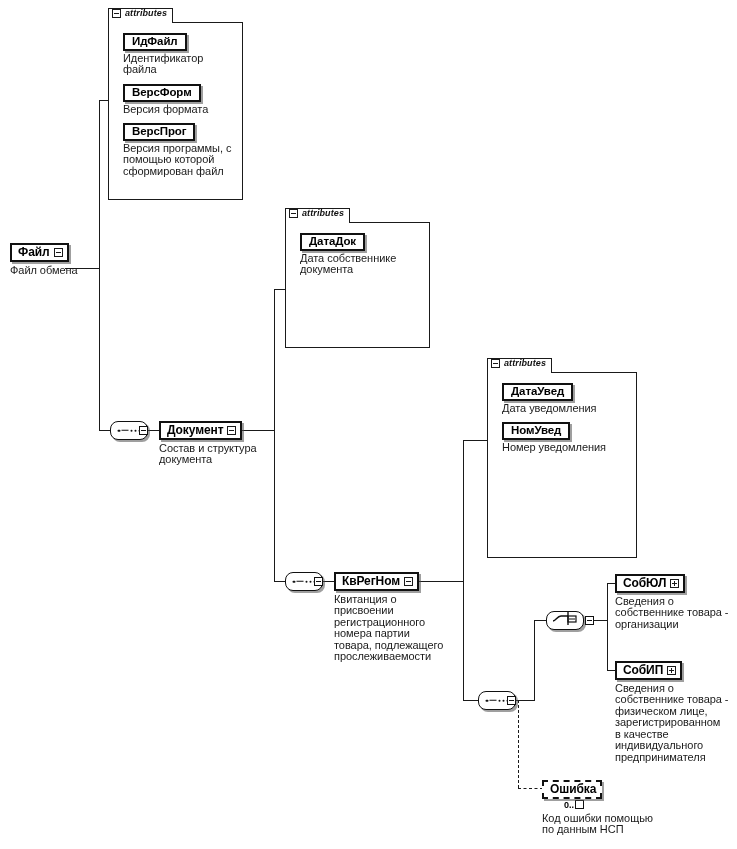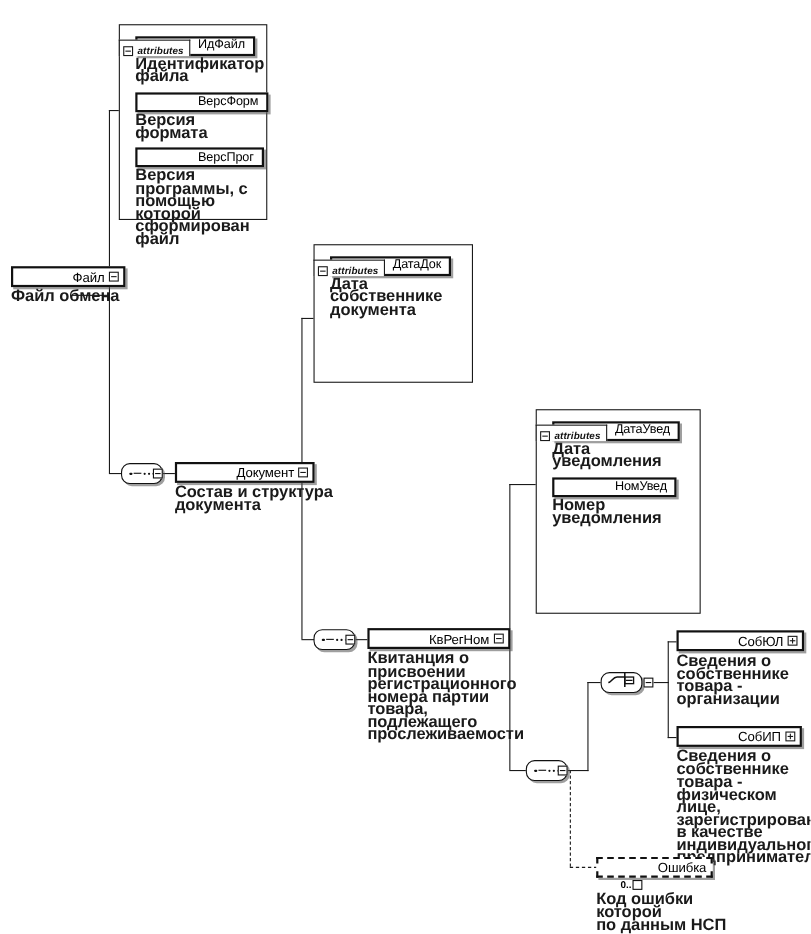--- a/index.html
+++ b/index.html
@@ -11,21 +11,21 @@
   .hline{height:1px;}
   .vline{width:1px;}
   .dline-h{position:absolute;height:0;border-top:1px dashed #1a1a1a;}
   .dline-v{position:absolute;width:0;border-left:1px dashed #1a1a1a;}
 
   
   .attrbox{position:absolute;}
   .attrbox .tab{
       position:absolute;left:0;top:0;height:15px;box-sizing:border-box;
       border:1px solid #1a1a1a;border-bottom:none;background:#fff;
-      padding:0 5px 0 3px;display:flex;align-items:flex-end;gap:4px;z-index:3;margin-top:28px;
+      padding:0 5px 0 3px;display:flex;align-items:flex-start;gap:4px;z-index:3;
   }
   .attrbox .tab .tlabel{
       font-size:9px;font-style:italic;font-weight:bold;color:#111;
       letter-spacing:.1px;line-height:1;white-space:nowrap;
   }
   .attrbox .body{
       position:absolute;left:0;box-sizing:border-box;
       border:1px solid #1a1a1a;background:#fff;z-index:2;
   }
   .attrbox .inner{padding:8px 6px 6px 14px;}
@@ -41,25 +41,25 @@
   
   .node{position:absolute;}
   .chip{
       position:relative;display:inline-flex;align-items:center;
       box-sizing:border-box;border:2px solid #111;background:#fff;
       height:19px;padding:0 4px 0 6px;gap:4px;
       box-shadow:2px 2px 0 rgba(80,80,80,.55);
       white-space:nowrap;
   }
   .chip.dashed{border:2px dashed #111;}
-  .chip .ntext{font-size:12px;font-weight:normal;color:#000;line-height:1;letter-spacing:-.1px;margin-left:48px;}
+  .chip .ntext{font-size:12px;font-weight:bold;color:#000;line-height:1;letter-spacing:-.1px;}
   .chip .pmbox{width:9px;height:9px;}
   .caption{
-      font-size:15px;color:#1a1a1a;line-height:11.5px;margin-top:3px;
-      white-space:pre-line;letter-spacing:-.05px;font-weight:bold;
+      font-size:11px;color:#1a1a1a;line-height:11.5px;margin-top:3px;
+      white-space:pre-line;letter-spacing:-.05px;
   }
   .card{font-size:9px;font-weight:bold;color:#000;line-height:10px;display:flex;align-items:center;gap:1px;}
   .card .inf{display:inline-block;width:7px;height:7px;border:1px solid #111;background:#fff;}
 
   
   .attr{margin-bottom:2px;}
   .attr .chip{height:18px;padding:0 7px;}
   .attr .chip .ntext{font-size:11.5px;}
   .attr .caption{margin:2px 0 6px 0;}
 
@@ -291,17 +291,17 @@
   </div>
 
   <div class="node" style="left:542px;top:779px;width:150px;">
     <div class="chip dashed">
       <span class="ntext">Ошибка</span>
     </div>
     <div class="card" style="margin-left:22px;margin-top:1px;">
       <span>0..</span>
       <span class="inf"></span>
     </div>
-    <div class="caption">Код ошибки которой
+    <div class="caption">Код ошибки помощью
 по данным НСП</div>
   </div>
 
 </div>
 
 </body></html>

